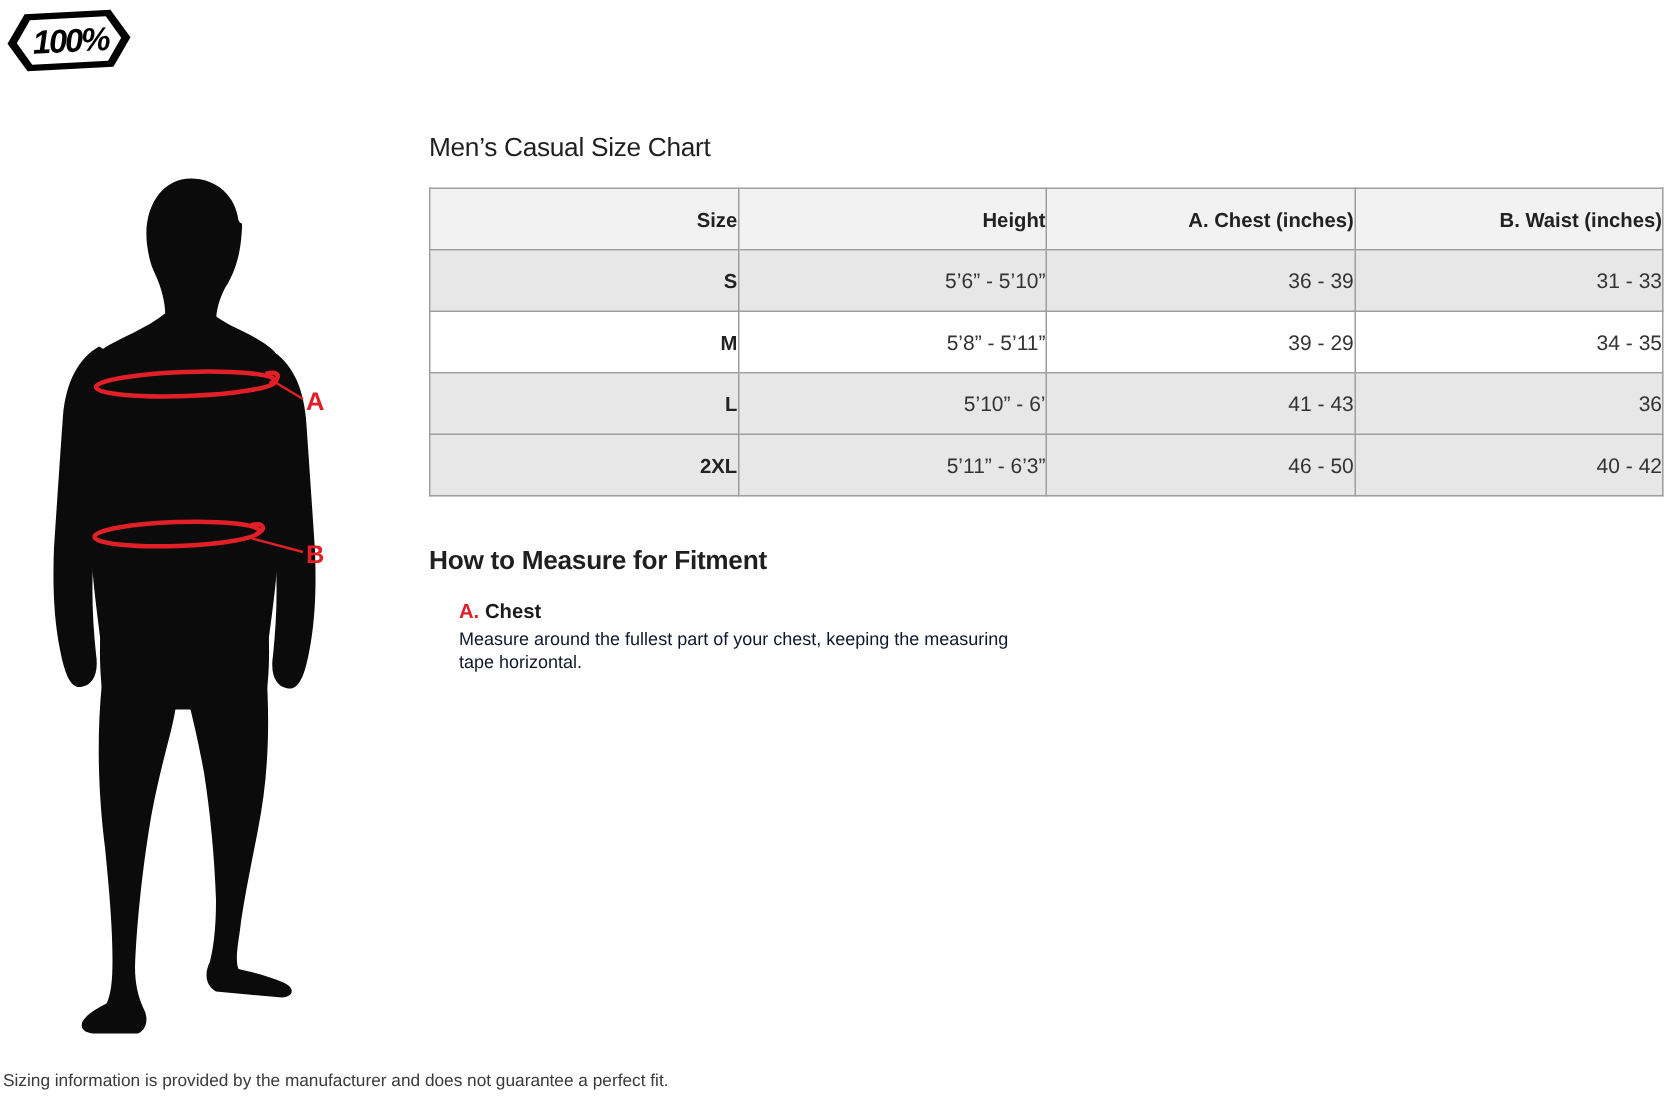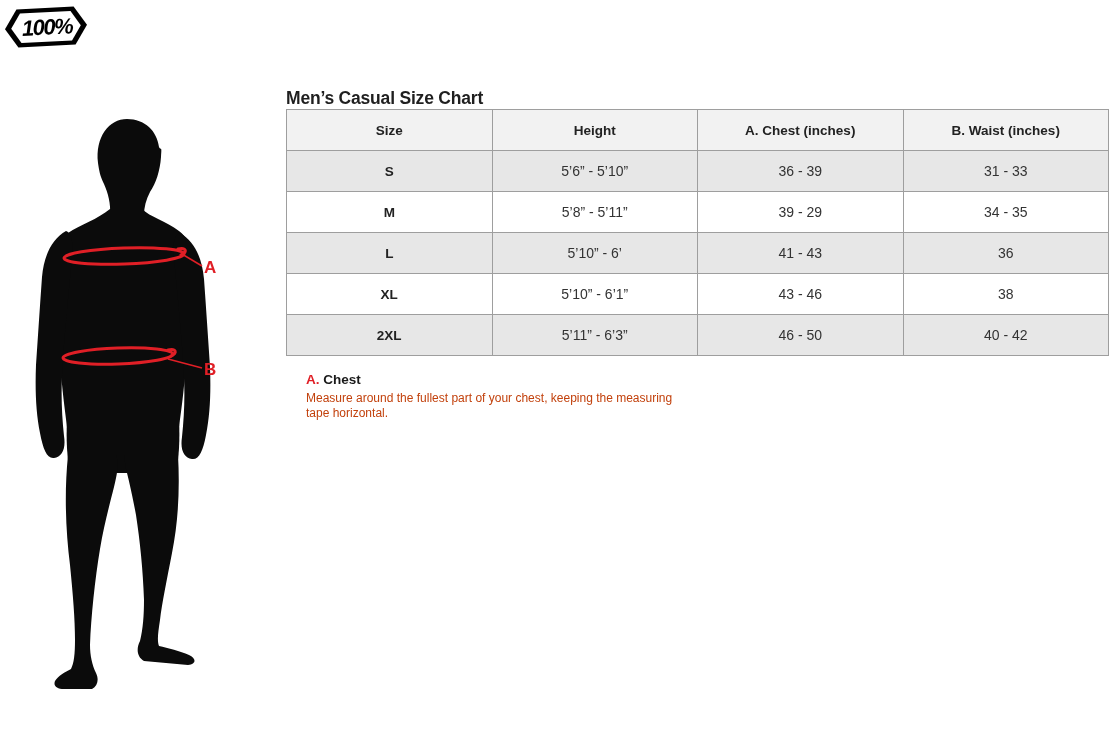--- a/index.html
+++ b/index.html
@@ -15,35 +15,35 @@
   
   .logo { position: absolute; left: 4px; top: 3px; }
 
   
   .figure { position: absolute; left: 10px; top: 105px; }
 
   
   .main { position: absolute; left: 286px; top: 88px; width: 823px; }
 
   h1.title {
-    margin: 0 0 0 0;
+    margin: 0 0 16px 0;
     font-size: 17.5px; line-height: 21px;
-    font-weight: bold; color: #1f1f1f;
+    font-weight: normal; color: #1f1f1f;
     letter-spacing: -0.2px;
   }
 
   table.size-chart {
     border-collapse: collapse;
     width: 823px;
     table-layout: fixed;
   }
   table.size-chart th, table.size-chart td {
     border: 1px solid #9e9e9e;
     height: 40px;
-    text-align: center;
+    text-align: right;
     vertical-align: middle;
     padding: 0;
     font-size: 14px;
     color: #333;
     background: #ffffff;
   }
   table.size-chart th {
     background: #f2f2f2;
     font-weight: bold;
     font-size: 13.5px;
@@ -61,21 +61,21 @@
     font-size: 17.5px; line-height: 21px;
     font-weight: bold; color: #1f1f1f;
     letter-spacing: -0.2px;
   }
 
   .measure-row { display: flex; margin-top: 15px; }
   .measure-col.a { margin-left: 20px; width: 422px; }
   .measure-col.b { width: 396px; }
   .measure-title { font-size: 13.5px; line-height: 17px; font-weight: bold; margin-bottom: 3px; color: #1a1a1a; }
   .measure-title .mkey { color: #e01f26; }
-  .mdesc { margin: 0; font-size: 12px; line-height: 15px; color: #c2410c; }
+  .mdesc { margin: 0; font-size: 12px; line-height: 15px; color: #0f172a; }
   .measure-col.a .mdesc { max-width: 372px; }
   .measure-col.b .mdesc { max-width: 392px; }
 
   .footer {
     position: absolute; left: 2px; top: 714px;
     font-size: 11.5px; line-height: 14.5px; color: #3a3a3a;
   }
 </style>
 </head>
 <body>
@@ -145,41 +145,37 @@
         <td>5’8” - 5’11”</td>
         <td>39 - 29</td>
         <td>34 - 35</td>
       </tr>
       <tr class="stripe">
         <td class="size-col">L</td>
         <td>5’10” - 6’</td>
         <td>41 - 43</td>
         <td>36</td>
       </tr>
-      <tr>
-        <td class="size-col">XL</td>
-        <td>5’10” - 6’1”</td>
-        <td>43 - 46</td>
-        <td>38</td>
-      </tr>
       <tr class="stripe">
         <td class="size-col">2XL</td>
         <td>5’11” - 6’3”</td>
         <td>46 - 50</td>
         <td>40 - 42</td>
       </tr>
     </tbody>
   </table>
 
+  <h2 class="measure-heading">How to Measure for Fitment</h2>
 
   <div class="measure-row">
     <div class="measure-col a">
       <div class="measure-title">
         <span class="mkey">A.</span>
         <span class="mname">Chest</span>
       </div>
       <p class="mdesc">Measure around the fullest part of your chest, keeping the measuring tape horizontal.</p>
     </div>
   </div>
 </div>
 
 <div class="footer">
+  <div>Sizing information is provided by the manufacturer and does not guarantee a perfect fit.</div>
 </div>
 
 </body></html>

